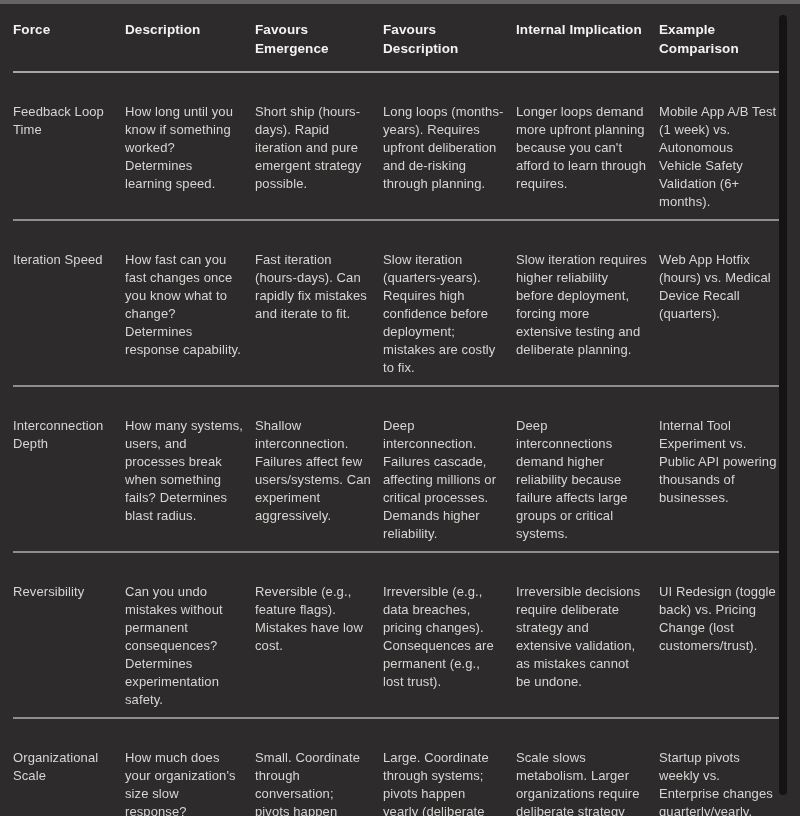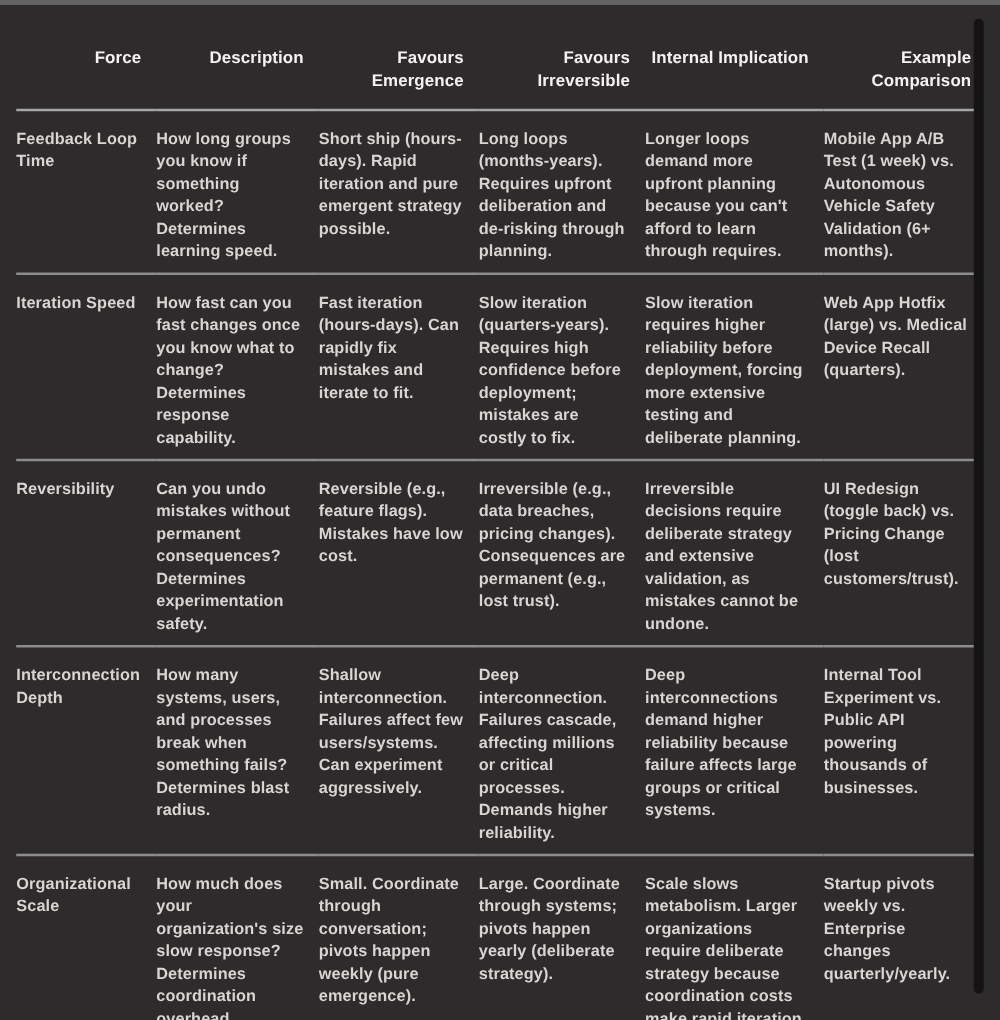--- a/index.html
+++ b/index.html
@@ -45,35 +45,35 @@
   col.c-force  { width: 112px; }
   col.c-desc   { width: 130px; }
   col.c-emerg  { width: 128px; }
   col.c-delib  { width: 133px; }
   col.c-strat  { width: 143px; }
   col.c-exmp   { width: 122px; }
   th {
     color: var(--header-text);
     font-size: 13.5px;
     font-weight: bold;
-    text-align: right;
+    text-align: left;
     vertical-align: top;
     line-height: 19px;
-    padding: 32px 12px 13px 0;
+    padding: 16px 12px 13px 0;
     border-bottom: 2px solid var(--divider-header);
     letter-spacing: 0.1px;
   }
   td {
     color: var(--body-text);
     font-size: 13px;
-    font-weight: bold;
+    font-weight: normal;
     text-align: left;
     vertical-align: top;
     line-height: 18px;
-    padding: 13px 12px 8px 0;
+    padding: 30px 12px 8px 0;
     border-bottom: 2px solid var(--divider-row);
     letter-spacing: 0.1px;
   }
   th:last-child, td:last-child { padding-right: 4px; }
   tbody tr:last-child td { border-bottom: none; }
   .scrollbar-track {
     position: absolute;
     top: 4px;
     right: 13px;
     width: 8px;
@@ -102,57 +102,57 @@
         <col class="c-emerg">
       <col class="c-delib">
         <col class="c-strat">
         <col class="c-exmp">
     </colgroup>
     <thead>
       <tr>
         <th>Force</th>
         <th>Description</th>
         <th>Favours Emergence</th>
-        <th>Favours Irreversible</th>
+        <th>Favours Description</th>
         <th>Internal Implication</th>
         <th>Example Comparison</th>
       </tr>
     </thead>
     <tbody>
       <tr>
         <td>Feedback Loop Time</td>
-        <td>How long groups you know if something worked? Determines learning speed.</td>
+        <td>How long until you know if something worked? Determines learning speed.</td>
         <td>Short ship (hours-days). Rapid iteration and pure emergent strategy possible.</td>
         <td>Long loops (months-years). Requires upfront deliberation and de-risking through planning.</td>
         <td>Longer loops demand more upfront planning because you can't afford to learn through requires.</td>
         <td>Mobile App A/B Test (1 week) vs. Autonomous Vehicle Safety Validation (6+ months).</td>
       </tr>
       <tr>
         <td>Iteration Speed</td>
         <td>How fast can you fast changes once you know what to change? Determines response capability.</td>
         <td>Fast iteration (hours-days). Can rapidly fix mistakes and iterate to fit.</td>
         <td>Slow iteration (quarters-years). Requires high confidence before deployment; mistakes are costly to fix.</td>
         <td>Slow iteration requires higher reliability before deployment, forcing more extensive testing and deliberate planning.</td>
-        <td>Web App Hotfix (large) vs. Medical Device Recall (quarters).</td>
+        <td>Web App Hotfix (hours) vs. Medical Device Recall (quarters).</td>
+      </tr>
+      <tr>
+        <td>Interconnection Depth</td>
+        <td>How many systems, users, and processes break when something fails? Determines blast radius.</td>
+        <td>Shallow interconnection. Failures affect few users/systems. Can experiment aggressively.</td>
+        <td>Deep interconnection. Failures cascade, affecting millions or critical processes. Demands higher reliability.</td>
+        <td>Deep interconnections demand higher reliability because failure affects large groups or critical systems.</td>
+        <td>Internal Tool Experiment vs. Public API powering thousands of businesses.</td>
       </tr>
       <tr>
         <td>Reversibility</td>
         <td>Can you undo mistakes without permanent consequences? Determines experimentation safety.</td>
         <td>Reversible (e.g., feature flags). Mistakes have low cost.</td>
         <td>Irreversible (e.g., data breaches, pricing changes). Consequences are permanent (e.g., lost trust).</td>
         <td>Irreversible decisions require deliberate strategy and extensive validation, as mistakes cannot be undone.</td>
         <td>UI Redesign (toggle back) vs. Pricing Change (lost customers/trust).</td>
-      </tr>
-      <tr>
-        <td>Interconnection Depth</td>
-        <td>How many systems, users, and processes break when something fails? Determines blast radius.</td>
-        <td>Shallow interconnection. Failures affect few users/systems. Can experiment aggressively.</td>
-        <td>Deep interconnection. Failures cascade, affecting millions or critical processes. Demands higher reliability.</td>
-        <td>Deep interconnections demand higher reliability because failure affects large groups or critical systems.</td>
-        <td>Internal Tool Experiment vs. Public API powering thousands of businesses.</td>
       </tr>
       <tr>
         <td>Organizational Scale</td>
         <td>How much does your organization's size slow response? Determines coordination overhead.</td>
         <td>Small. Coordinate through conversation; pivots happen weekly (pure emergence).</td>
         <td>Large. Coordinate through systems; pivots happen yearly (deliberate strategy).</td>
         <td>Scale slows metabolism. Larger organizations require deliberate strategy because coordination costs make rapid iteration prohibitively expensive.</td>
         <td>Startup pivots weekly vs. Enterprise changes quarterly/yearly.</td>
       </tr>
     </tbody>

